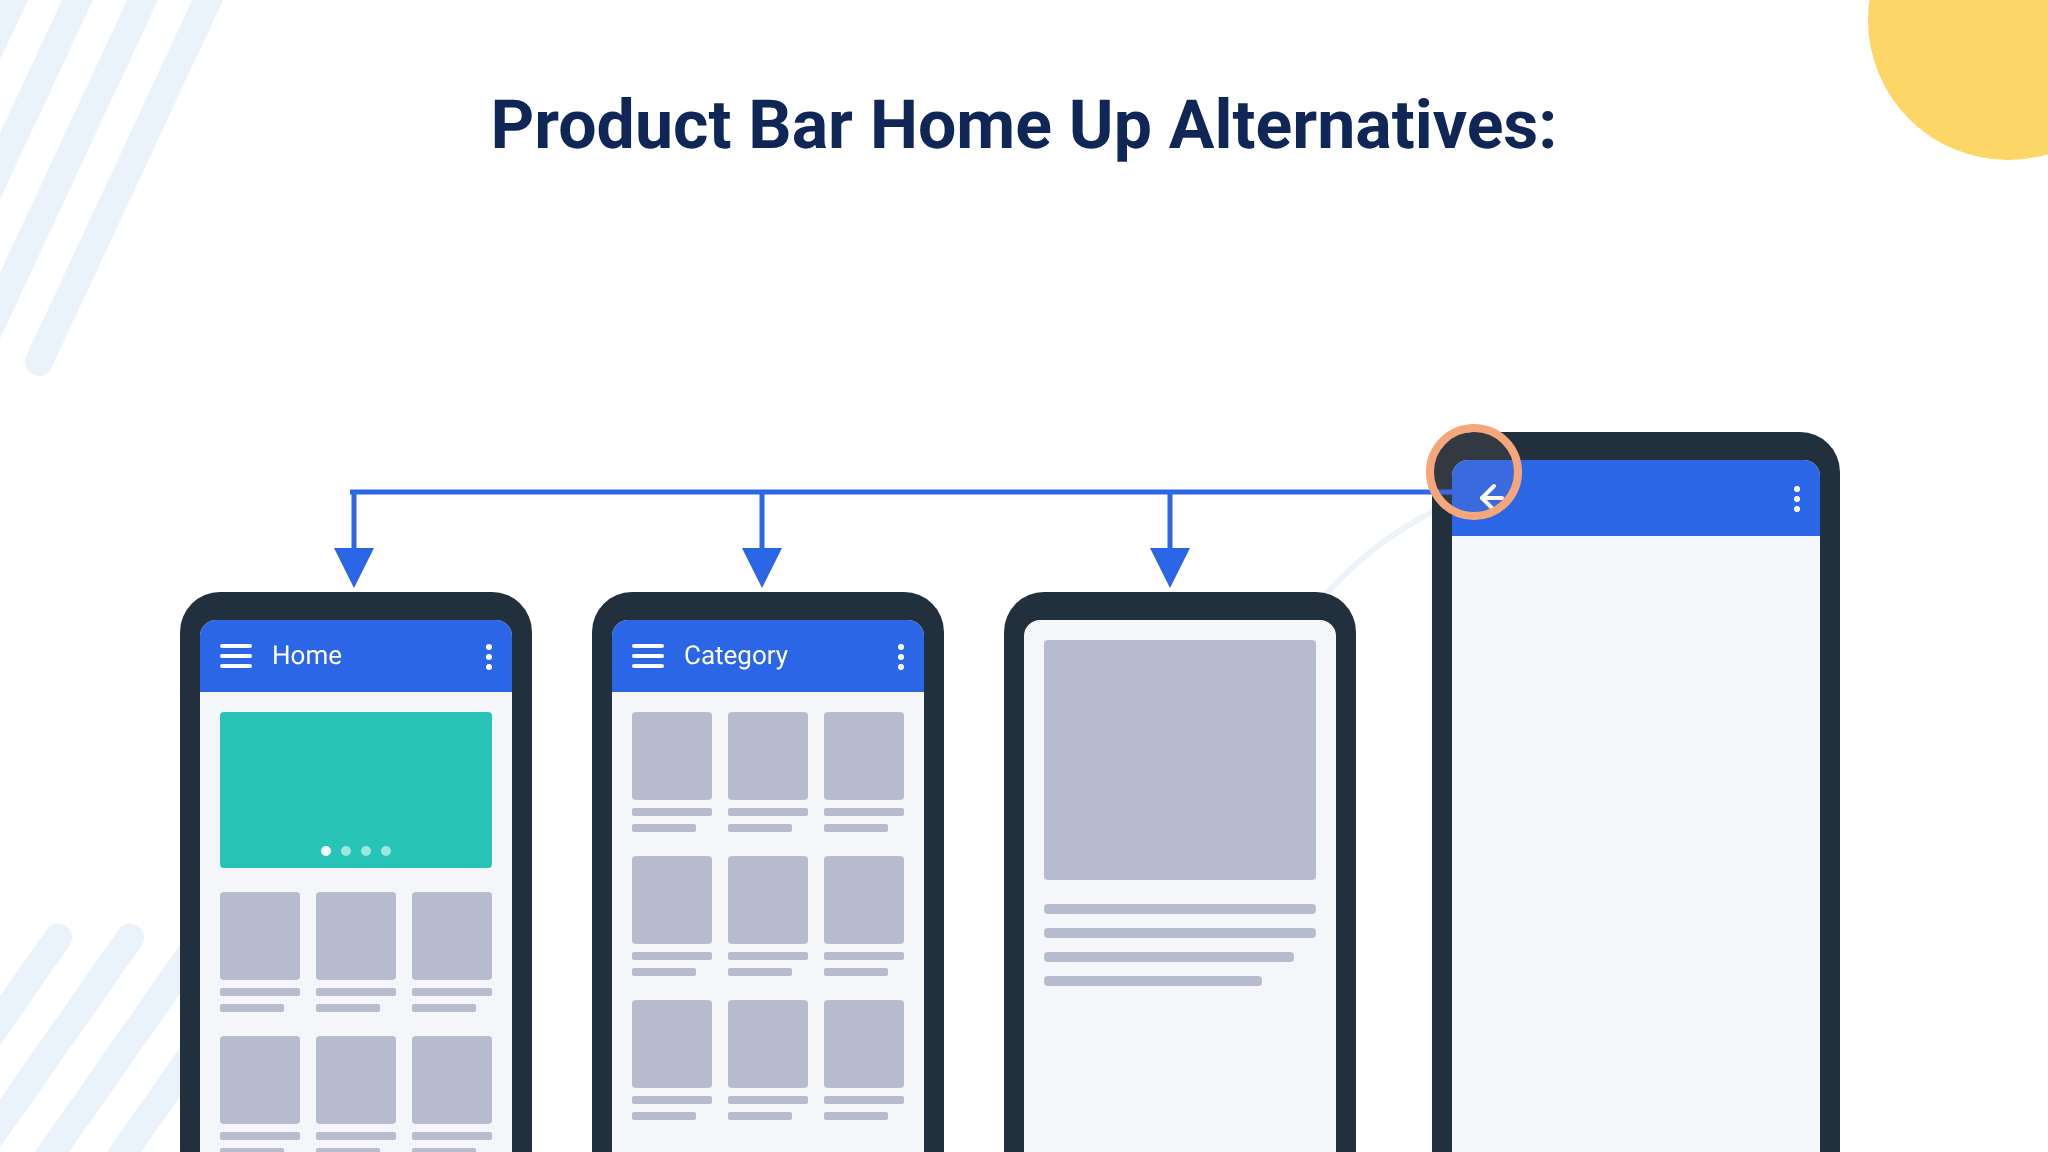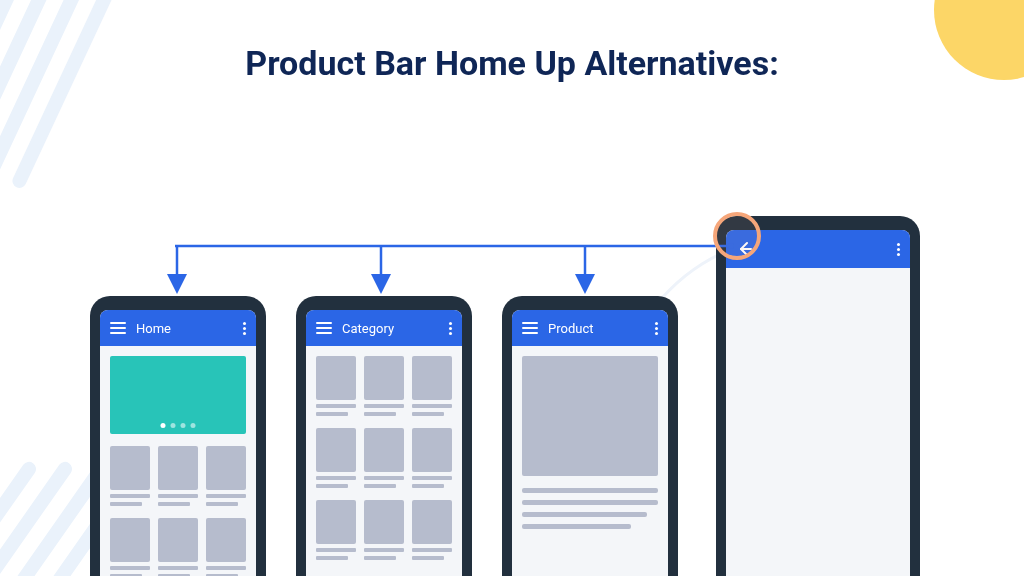--- a/index.html
+++ b/index.html
@@ -421,33 +421,20 @@
               <div class="line"></div>
               <div class="line s"></div>
             </div>
         </div>
       </div>
     </div>
   </div>
 
   <div class="phone small p3">
     <div class="screen">
-      <div class="appbar">
-        <div class="ham">
-            <span></span>
-            <span></span>
-            <span></span>
-          </div>
-        <div class="title-txt">Product</div>
-        <div class="kebab">
-            <span></span>
-            <span></span>
-            <span></span>
-          </div>
-      </div>
       <div class="content">
         <div class="prod-img"></div>
         <div class="text-line"></div>
         <div class="text-line"></div>
         <div class="text-line w90"></div>
         <div class="text-line w80"></div>
       </div>
     </div>
   </div>
 

